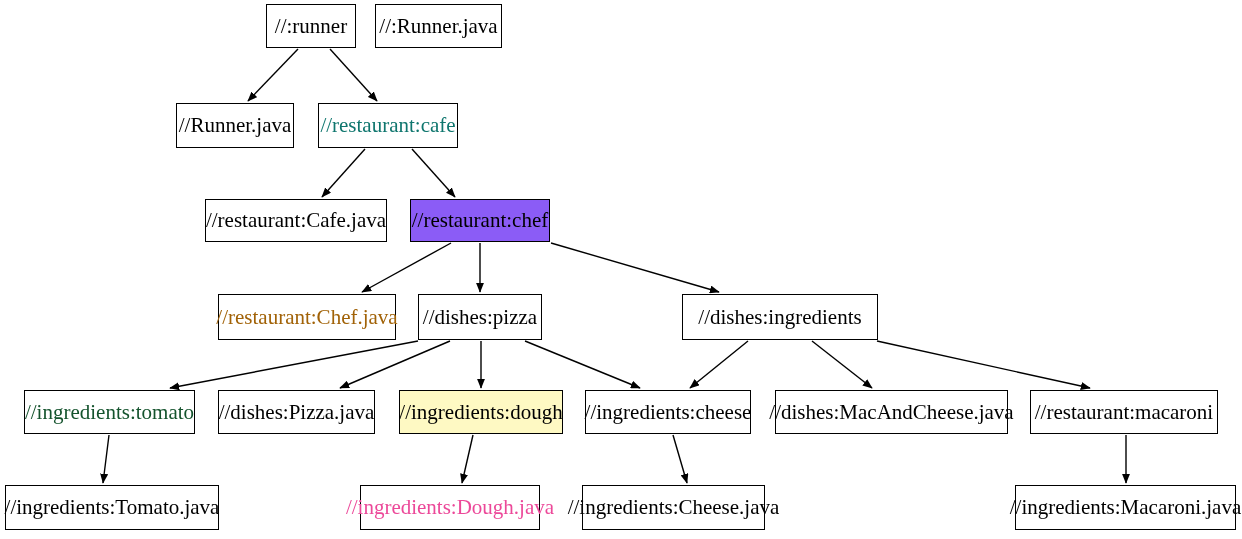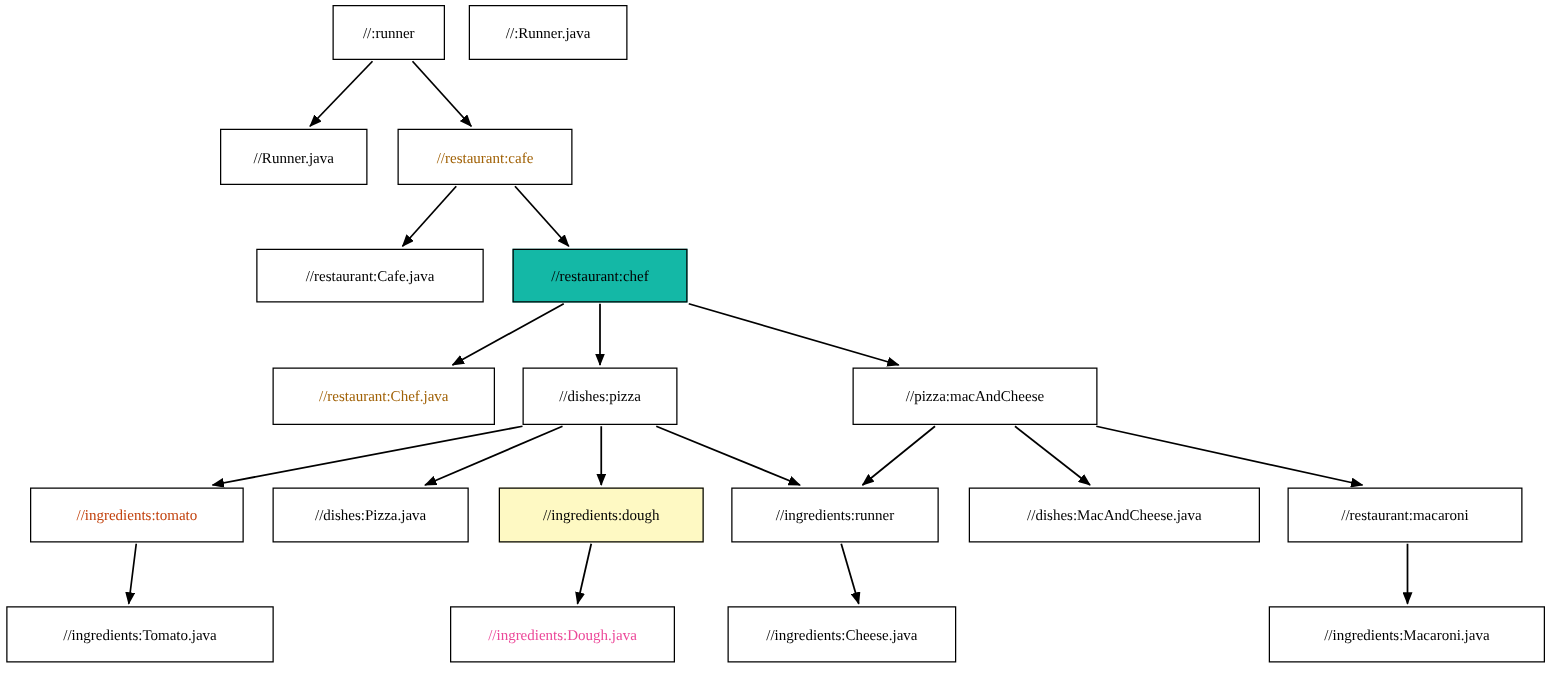--- a/index.html
+++ b/index.html
@@ -27,21 +27,21 @@
     position: absolute;
     box-sizing: border-box;
     background: #ffffff;
     border: 1px solid #000000;
     display: flex;
     align-items: center;
     justify-content: center;
     z-index: 2;
   }
   .node-label {
-    font-size: 12px;
+    font-size: 21px;
     line-height: 1;
     color: #000000;
     white-space: nowrap;
     letter-spacing: 0px;
   }
 </style>
 </head>
 <body>
 
 <div id="graph-root">
@@ -76,48 +76,48 @@
       <div class="node" style="left: 266px; top: 4px; width: 90px; height: 44px; background: rgb(255, 255, 255); border-color: rgb(0, 0, 0);">
         <span class="node-label" style="color: rgb(0, 0, 0);">//:runner</span>
       </div>
       <div class="node" style="left: 375px; top: 4px; width: 127px; height: 44px; background: rgb(255, 255, 255); border-color: rgb(0, 0, 0);">
         <span class="node-label" style="color: rgb(0, 0, 0);">//:Runner.java</span>
       </div>
       <div class="node" style="left: 176px; top: 103px; width: 118px; height: 45px; background: rgb(255, 255, 255); border-color: rgb(0, 0, 0);">
         <span class="node-label" style="color: rgb(0, 0, 0);">//Runner.java</span>
       </div>
       <div class="node" style="left: 318px; top: 103px; width: 140px; height: 45px; background: rgb(255, 255, 255); border-color: rgb(0, 0, 0);">
-        <span class="node-label" style="color: #a16207;">//restaurant:cafe</span>
+        <span class="node-label" style="color: #0f766e;">//restaurant:cafe</span>
       </div>
       <div class="node" style="left: 205px; top: 199px; width: 182px; height: 43px; background: rgb(255, 255, 255); border-color: rgb(0, 0, 0);">
         <span class="node-label" style="color: rgb(0, 0, 0);">//restaurant:Cafe.java</span>
       </div>
-      <div class="node" style="left: 410px; top: 199px; width: 140px; height: 43px; background: #14b8a6; border-color: rgb(0, 0, 0);">
+      <div class="node" style="left: 410px; top: 199px; width: 140px; height: 43px; background: #8b5cf6; border-color: rgb(0, 0, 0);">
         <span class="node-label" style="color: rgb(0, 0, 0);">//restaurant:chef</span>
       </div>
       <div class="node" style="left: 218px; top: 294px; width: 178px; height: 46px; background: rgb(255, 255, 255); border-color: rgb(0, 0, 0);">
         <span class="node-label" style="color: #a16207;">//restaurant:Chef.java</span>
       </div>
       <div class="node" style="left: 418px; top: 294px; width: 124px; height: 46px; background: rgb(255, 255, 255); border-color: rgb(0, 0, 0);">
         <span class="node-label" style="color: rgb(0, 0, 0);">//dishes:pizza</span>
       </div>
       <div class="node" style="left: 682px; top: 294px; width: 196px; height: 46px; background: rgb(255, 255, 255); border-color: rgb(0, 0, 0);">
-        <span class="node-label" style="color: rgb(0, 0, 0);">//pizza:macAndCheese</span>
+        <span class="node-label" style="color: rgb(0, 0, 0);">//dishes:ingredients</span>
       </div>
       <div class="node" style="left: 24px; top: 390px; width: 171px; height: 44px; background: rgb(255, 255, 255); border-color: rgb(0, 0, 0);">
-        <span class="node-label" style="color: #c2410c; text-align: right;">//ingredients:tomato</span>
+        <span class="node-label" style="color: #14532d; text-align: right;">//ingredients:tomato</span>
       </div>
       <div class="node" style="left: 218px; top: 390px; width: 157px; height: 44px; background: rgb(255, 255, 255); border-color: rgb(0, 0, 0); text-align: right;">
         <span class="node-label" style="color: rgb(0, 0, 0);">//dishes:Pizza.java</span>
       </div>
       <div class="node" style="left: 399px; top: 390px; width: 164px; height: 44px; background: #fef9c3; border-color: rgb(0, 0, 0);">
         <span class="node-label" style="color: rgb(0, 0, 0);">//ingredients:dough</span>
       </div>
       <div class="node" style="left: 585px; top: 390px; width: 166px; height: 44px; background: rgb(255, 255, 255); border-color: rgb(0, 0, 0);">
-        <span class="node-label" style="color: rgb(0, 0, 0);">//ingredients:runner</span>
+        <span class="node-label" style="color: rgb(0, 0, 0);">//ingredients:cheese</span>
       </div>
       <div class="node" style="left: 775px; top: 390px; width: 233px; height: 44px; background: rgb(255, 255, 255); border-color: rgb(0, 0, 0);">
         <span class="node-label" style="color: rgb(0, 0, 0);">//dishes:MacAndCheese.java</span>
       </div>
       <div class="node" style="left: 1030px; top: 390px; width: 188px; height: 44px; background: rgb(255, 255, 255); border-color: rgb(0, 0, 0);">
         <span class="node-label" style="color: rgb(0, 0, 0);">//restaurant:macaroni</span>
       </div>
       <div class="node" style="left: 5px; top: 485px; width: 214px; height: 45px; background: rgb(255, 255, 255); border-color: rgb(0, 0, 0);">
         <span class="node-label" style="color: rgb(0, 0, 0);">//ingredients:Tomato.java</span>
       </div>

